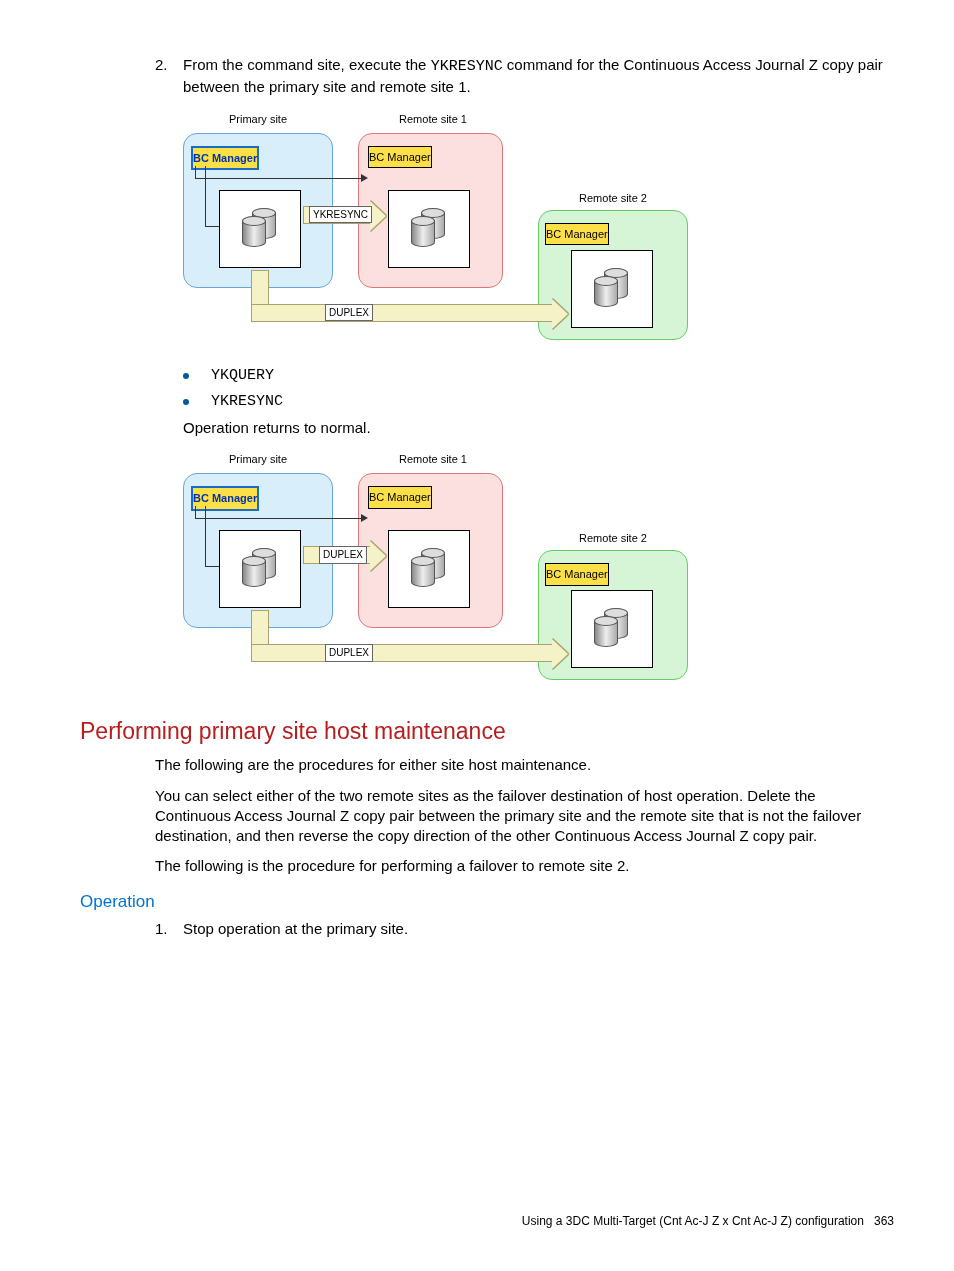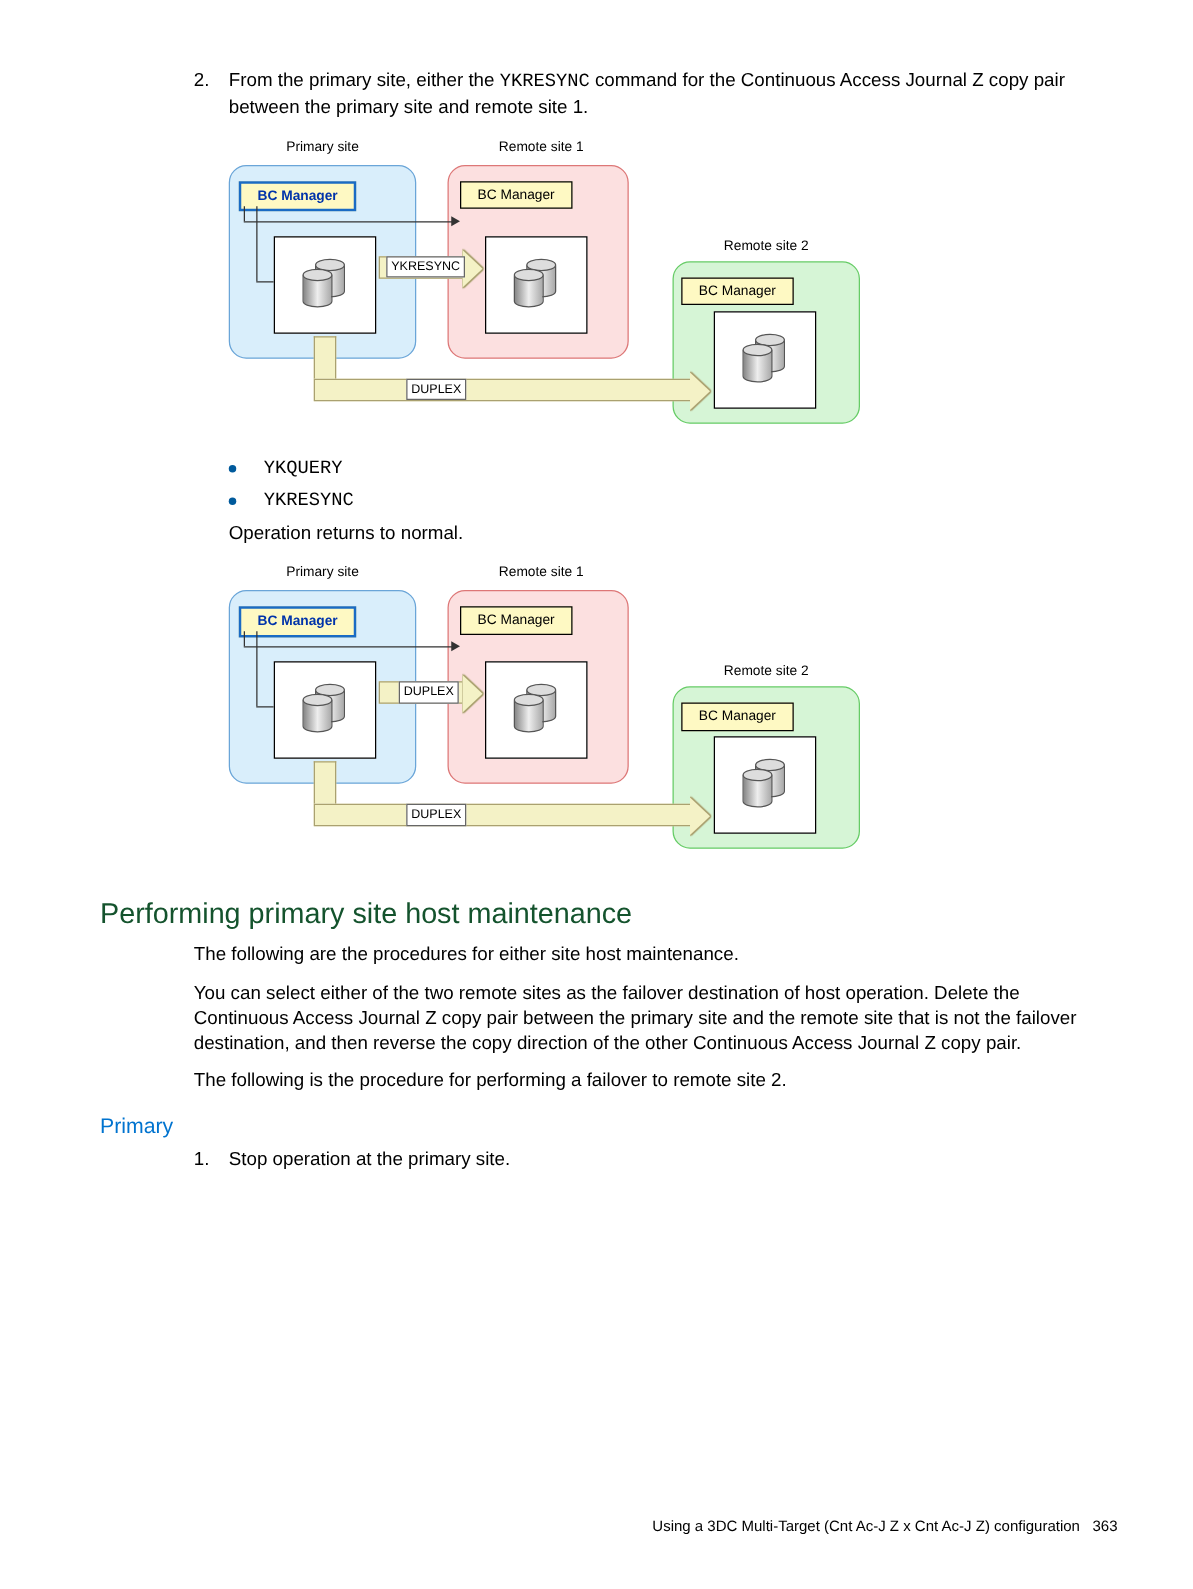--- a/index.html
+++ b/index.html
@@ -19,21 +19,21 @@
   .ol-body { flex: 1; }
   .mono { font-family: "Courier New", monospace; font-size: 15px; }
   .diagram-wrap { margin: 10px 0 8px 103px; }
   .bullets { margin: 6px 0 4px 103px; }
   .bullet { display: flex; align-items: flex-start; margin-bottom: 6px; }
   .dot { width: 6px; height: 6px; border-radius: 50%; background: #005a9c; margin: 7px 22px 0 0; flex-shrink: 0; }
   .after-bullets { margin-left: 103px; margin-top: 2px; }
   h2 {
     font-size: 23px;
     font-weight: 400;
-    color: #14532d;
+    color: #b91c1c;
     margin: 18px 0 8px 0;
     font-family: Arial, sans-serif;
   }
   h3 {
     font-size: 17px;
     font-weight: 400;
     color: #0073cf;
     margin: 14px 0 6px 0;
   }
   .body-p { margin-left: 75px; margin-bottom: 10px; }
@@ -52,23 +52,23 @@
     font-size: 11px;
   }
   .site-label { position: absolute; text-align: center; width: 120px; }
   .site-box { position: absolute; border-radius: 14px; }
   .primary-box { border: 1px solid #6aa5d8; background: #d9eefb; width: 150px; height: 155px; left: 0; top: 25px; }
   .remote1-box { border: 1px solid #d77; background: #fce0e0; width: 145px; height: 155px; left: 175px; top: 25px; }
   .remote2-box { border: 1px solid #6c6; background: #d6f5d6; width: 150px; height: 130px; left: 355px; top: 102px; }
   .bc-manager {
     position: absolute;
     border: 1px solid #000;
-    background: #fef9c3;
+    background: #fde047;
     font-size: 11px;
-    padding: 3px 13px;
+    padding: 3px 0;
     white-space: nowrap;
   }
   .bc-primary { font-weight: bold; color: #0033aa; border: 2px solid #1a6bc4; }
   .storage {
     position: absolute;
     width: 82px;
     height: 78px;
     border: 1px solid #000;
     background: #fff;
   }
@@ -131,21 +131,21 @@
     border-top: 4px solid transparent;
     border-bottom: 4px solid transparent;
   }
 </style>
 </head>
 <body>
 
 <div class="ol-item">
   <div class="ol-num">2.</div>
   <div class="ol-body">
-    <span>From the primary site, either the </span><span class="mono">YKRESYNC</span><span> command for the Continuous Access Journal Z copy pair between the primary site and remote site 1.</span>
+    <span>From the command site, execute the </span><span class="mono">YKRESYNC</span><span> command for the Continuous Access Journal Z copy pair between the primary site and remote site 1.</span>
   </div>
 </div>
 
 <div class="diagram-wrap">
   <div class="diag">
     <div class="site-label" style="left:15px; top:4px;">Primary site</div>
     <div class="site-label" style="left:190px; top:4px;">Remote site 1</div>
     <div class="site-label" style="left:370px; top:83px;">Remote site 2</div>
 
     <div class="site-box primary-box"></div>
@@ -237,21 +237,21 @@
     <div class="big-arrow" style="left:68px; top:196px; width:302px;"></div>
     <div class="arrow-label" style="left:142px; top:196px;">DUPLEX</div>
   </div>
 </div>
 
 <h2>Performing primary site host maintenance</h2>
 <p class="body-p">The following are the procedures for either site host maintenance.</p>
 <p class="body-p">You can select either of the two remote sites as the failover destination of host operation. Delete the Continuous Access Journal Z copy pair between the primary site and the remote site that is not the failover destination, and then reverse the copy direction of the other Continuous Access Journal Z copy pair.</p>
 <p class="body-p">The following is the procedure for performing a failover to remote site 2.</p>
 
-<h3>Primary</h3>
+<h3>Operation</h3>
 <div class="ol-item">
   <div class="ol-num">1.</div>
   <div class="ol-body">Stop operation at the primary site.</div>
 </div>
 
 <div class="footer">
   <span>Using a 3DC Multi-Target (Cnt Ac-J Z x Cnt Ac-J Z) configuration</span>&nbsp;&nbsp;&nbsp;<span>363</span>
 </div>
 
 </body></html>

